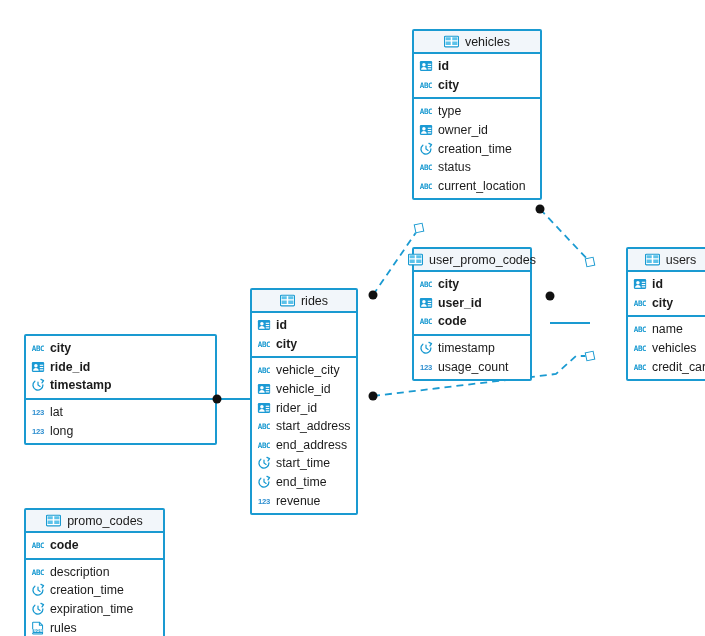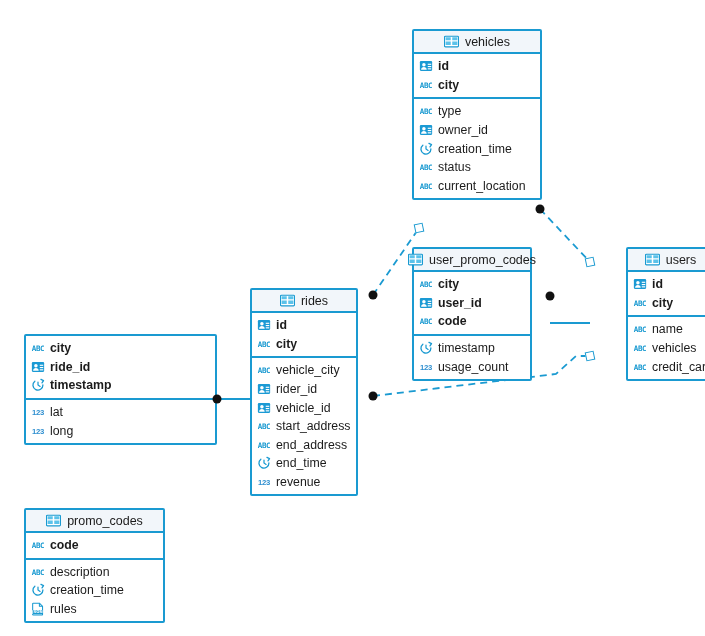--- a/index.html
+++ b/index.html
@@ -353,50 +353,60 @@
           <span class="ficon">
             <svg viewBox="0 0 16 16">
               <rect x="1" y="2.4" width="14" height="11.2" rx="1.2" fill="#1b9ad4"></rect>
               <circle cx="5.6" cy="6.6" r="2" fill="#ffffff"></circle>
               <path d="M2.4 12.2c0-2.0 1.5-3.2 3.2-3.2s3.2 1.2 3.2 3.2z" fill="#ffffff"></path>
               <rect x="10" y="5.4" width="4" height="1.3" fill="#ffffff"></rect>
               <rect x="10" y="8" width="4" height="1.3" fill="#ffffff"></rect>
               <rect x="10" y="10.6" width="4" height="1.3" fill="#ffffff"></rect>
             </svg>
           </span>
+          <span>vehicle_id</span>
+        </div>
+        <div class="field">
+          <span class="ficon">
+            <svg viewBox="0 0 16 16">
+              <rect x="1" y="2.4" width="14" height="11.2" rx="1.2" fill="#1b9ad4"></rect>
+              <circle cx="5.6" cy="6.6" r="2" fill="#ffffff"></circle>
+              <path d="M2.4 12.2c0-2.0 1.5-3.2 3.2-3.2s3.2 1.2 3.2 3.2z" fill="#ffffff"></path>
+              <rect x="10" y="5.4" width="4" height="1.3" fill="#ffffff"></rect>
+              <rect x="10" y="8" width="4" height="1.3" fill="#ffffff"></rect>
+              <rect x="10" y="10.6" width="4" height="1.3" fill="#ffffff"></rect>
+            </svg>
+          </span>
           <span>rider_id</span>
         </div>
         <div class="field">
           <span class="ficon">
             <svg viewBox="0 0 16 16">
-              <rect x="1" y="2.4" width="14" height="11.2" rx="1.2" fill="#1b9ad4"></rect>
-              <circle cx="5.6" cy="6.6" r="2" fill="#ffffff"></circle>
-              <path d="M2.4 12.2c0-2.0 1.5-3.2 3.2-3.2s3.2 1.2 3.2 3.2z" fill="#ffffff"></path>
-              <rect x="10" y="5.4" width="4" height="1.3" fill="#ffffff"></rect>
-              <rect x="10" y="8" width="4" height="1.3" fill="#ffffff"></rect>
-              <rect x="10" y="10.6" width="4" height="1.3" fill="#ffffff"></rect>
-            </svg>
-          </span>
-          <span>vehicle_id</span>
-        </div>
-        <div class="field">
-          <span class="ficon">
-            <svg viewBox="0 0 16 16">
               <text x="8" y="11.4" fill="#1a9ad1" font-size="8.6" font-family="&quot;DejaVu Sans Mono&quot;, monospace" font-weight="700" text-anchor="middle" letter-spacing="-0.4">ABC</text>
             </svg>
           </span>
           <span>start_address</span>
         </div>
         <div class="field">
           <span class="ficon">
             <svg viewBox="0 0 16 16">
               <text x="8" y="11.4" fill="#1a9ad1" font-size="8.6" font-family="&quot;DejaVu Sans Mono&quot;, monospace" font-weight="700" text-anchor="middle" letter-spacing="-0.4">ABC</text>
             </svg>
           </span>
           <span>end_address</span>
+        </div>
+        <div class="field">
+          <span class="ficon">
+            <svg viewBox="0 0 16 16">
+              <path d="M13.6 8A5.7 5.7 0 1 1 4.4 3.6" fill="none" stroke="#1a9ad1" stroke-width="1.5" stroke-linecap="round"></path>
+              <path d="M11.4 1.6 14.3 3.0 12.6 5.6" fill="none" stroke="#1a9ad1" stroke-width="1.5" stroke-linecap="round" stroke-linejoin="round"></path>
+              <path d="M8 4.6V8l2.4 1.6" fill="none" stroke="#1a9ad1" stroke-width="1.4" stroke-linecap="round"></path>
+            </svg>
+          </span>
+          <span>start_time</span>
         </div>
         <div class="field">
           <span class="ficon">
             <svg viewBox="0 0 16 16">
               <path d="M13.6 8A5.7 5.7 0 1 1 4.4 3.6" fill="none" stroke="#1a9ad1" stroke-width="1.5" stroke-linecap="round"></path>
               <path d="M11.4 1.6 14.3 3.0 12.6 5.6" fill="none" stroke="#1a9ad1" stroke-width="1.5" stroke-linecap="round" stroke-linejoin="round"></path>
               <path d="M8 4.6V8l2.4 1.6" fill="none" stroke="#1a9ad1" stroke-width="1.4" stroke-linecap="round"></path>
             </svg>
           </span>
           <span>end_time</span>
@@ -502,20 +512,30 @@
               <path d="M13.6 8A5.7 5.7 0 1 1 4.4 3.6" fill="none" stroke="#1a9ad1" stroke-width="1.5" stroke-linecap="round"></path>
               <path d="M11.4 1.6 14.3 3.0 12.6 5.6" fill="none" stroke="#1a9ad1" stroke-width="1.5" stroke-linecap="round" stroke-linejoin="round"></path>
               <path d="M8 4.6V8l2.4 1.6" fill="none" stroke="#1a9ad1" stroke-width="1.4" stroke-linecap="round"></path>
             </svg>
           </span>
           <span>creation_time</span>
         </div>
         <div class="field">
           <span class="ficon">
             <svg viewBox="0 0 16 16">
+              <path d="M13.6 8A5.7 5.7 0 1 1 4.4 3.6" fill="none" stroke="#1a9ad1" stroke-width="1.5" stroke-linecap="round"></path>
+              <path d="M11.4 1.6 14.3 3.0 12.6 5.6" fill="none" stroke="#1a9ad1" stroke-width="1.5" stroke-linecap="round" stroke-linejoin="round"></path>
+              <path d="M8 4.6V8l2.4 1.6" fill="none" stroke="#1a9ad1" stroke-width="1.4" stroke-linecap="round"></path>
+            </svg>
+          </span>
+          <span>expiration_time</span>
+        </div>
+        <div class="field">
+          <span class="ficon">
+            <svg viewBox="0 0 16 16">
               <path d="M2.6 1.4h7.0l3.6 3.5v9.3a0.7 0.7 0 0 1-0.7 0.7H2.6a0.7 0.7 0 0 1-0.7-0.7V2.1a0.7 0.7 0 0 1 0.7-0.7z" fill="#ffffff" stroke="#1a9ad1" stroke-width="1.2" stroke-linejoin="round"></path>
               <path d="M9.6 1.4v3.5h3.6" fill="none" stroke="#1a9ad1" stroke-width="1.2" stroke-linejoin="round"></path>
               <rect x="1.2" y="9.4" width="12" height="4.6" rx="0.7" fill="#1a9ad1"></rect>
               <text x="7.2" y="13.1" fill="#ffffff" font-size="4.4" font-family="&quot;DejaVu Sans&quot;, sans-serif" font-weight="700" text-anchor="middle">JSON</text>
             </svg>
           </span>
           <span>rules</span>
         </div>
       </div>
     </div>

